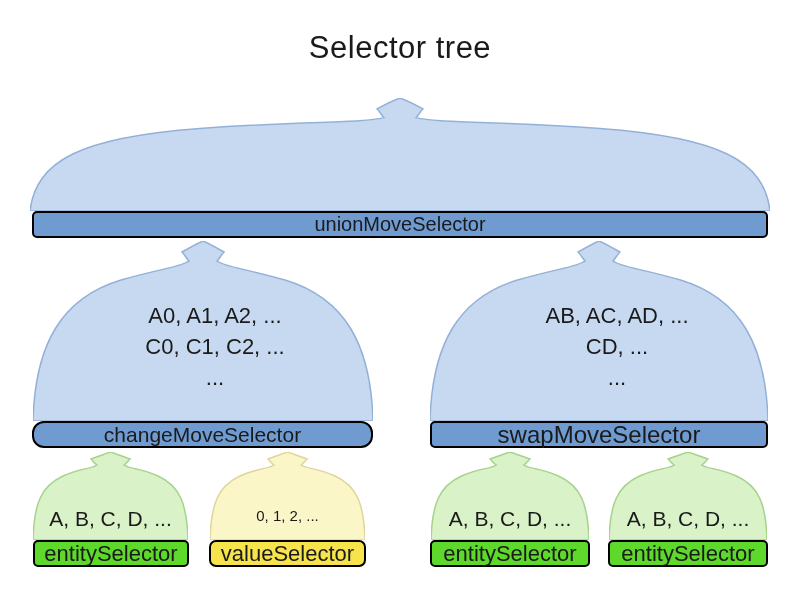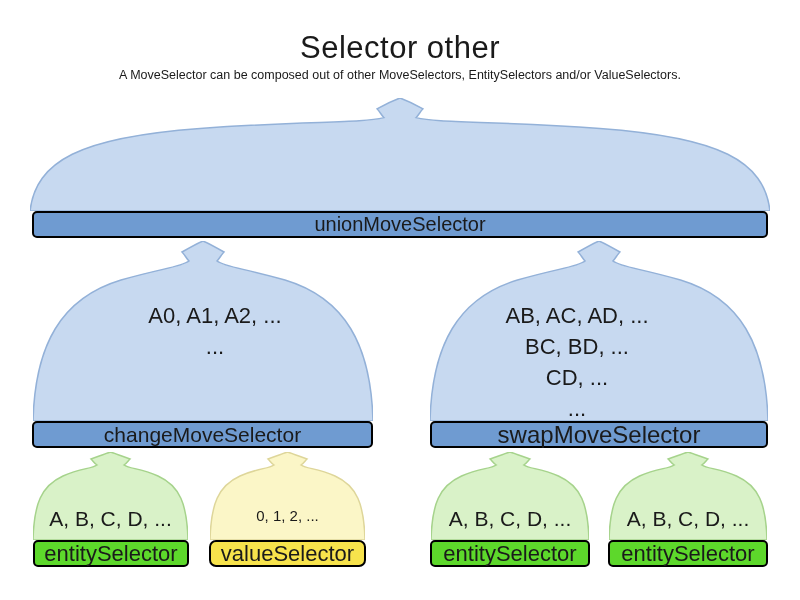--- a/index.html
+++ b/index.html
@@ -28,24 +28,24 @@
   .bar-blue{background:var(--blue-bar);}
   .bar-green{background:var(--green-bar);}
   .bar-yellow{background:var(--yellow-bar);border-radius:7px;}
 
   #lines-union{left:30px;top:149px;width:740px;font-size:21px;line-height:32px;}
   #bar-union{left:32px;top:211px;width:736px;height:27px;font-size:20px;}
   #arch-union{left:30px;top:98px;width:740px;height:113px;}
 
   #arch-change{left:33px;top:241px;width:340px;height:180px;}
   #lines-change{left:45px;top:300px;width:340px;font-size:22px;line-height:31px;}
-  #bar-change{left:32px;top:421px;width:341px;height:27px;font-size:21px;}
+  #bar-change{left:32px;top:421px;width:341px;height:27px;font-size:21px;border-radius:12px;}
 
   #arch-swap{left:430px;top:241px;width:338px;height:180px;}
-  #lines-swap{left:408px;top:300px;width:338px;font-size:22px;line-height:31px;}
+  #lines-swap{left:448px;top:300px;width:338px;font-size:22px;line-height:31px;}
   #bar-swap{left:430px;top:421px;width:338px;height:27px;font-size:24px;}
 
   #arch-entity1{left:33px;top:452px;width:155px;height:88px;}
   #lines-entity1{left:33px;top:507px;width:155px;font-size:21px;}
   #bar-entity1{left:33px;top:540px;width:156px;height:27px;font-size:22px;}
 
   #arch-value1{left:210px;top:452px;width:155px;height:88px;}
   #lines-value1{left:210px;top:507px;width:155px;font-size:15px;}
   #bar-value1{left:209px;top:540px;width:157px;height:27px;font-size:22px;}
 
@@ -55,53 +55,52 @@
 
   #arch-entity3{left:609px;top:452px;width:158px;height:88px;}
   #lines-entity3{left:609px;top:507px;width:158px;font-size:21px;}
   #bar-entity3{left:608px;top:540px;width:160px;height:27px;font-size:22px;}
 </style>
 </head>
 <body>
 
 <div class="stage">
 
-  <div class="title">Selector other</div>
-  <div class="subtitle">A MoveSelector can be composed out of other MoveSelectors, EntitySelectors and/or ValueSelectors.</div>
+  <div class="title">Selector tree</div>
 
   <div class="arch" id="arch-union">
     <svg viewBox="0 0 740 115" preserveAspectRatio="none">
       <path class="fill-blue" d="M0,115 C6,64 50,40 170,31 C280,23 330,26 354,20 C351,17 350,14 347,11 C354,7 362,3 370,0 C378,3 386,7 393,11 C390,14 389,17 386,20 C410,26 460,23 570,31 C690,40 734,64 740,115 Z"></path>
     </svg>
   </div>
   <div class="bar bar-blue" id="bar-union">
     <span>unionMoveSelector</span>
   </div>
 
   <div class="arch" id="arch-change">
     <svg viewBox="0 0 340 180" preserveAspectRatio="none">
       <path class="fill-blue" d="M0,180 C2,104 28,57 88,39 C130,27 148,26 156,20 C153,17 152,14 149,11 C156,7 163,3 170,0 C177,3 184,7 191,11 C188,14 187,17 184,20 C192,26 210,27 252,39 C312,57 338,104 340,180 Z"></path>
     </svg>
   </div>
   <div class="arch-lines" id="lines-change">
     <div>A0, A1, A2, ...</div>
+    <div>C0, C1, C2, ...</div>
     <div>...</div>
   </div>
   <div class="bar bar-blue" id="bar-change">
     <span>changeMoveSelector</span>
   </div>
 
   <div class="arch" id="arch-swap">
     <svg viewBox="0 0 340 180" preserveAspectRatio="none">
       <path class="fill-blue" d="M0,180 C2,104 28,57 88,39 C130,27 148,26 156,20 C153,17 152,14 149,11 C156,7 163,3 170,0 C177,3 184,7 191,11 C188,14 187,17 184,20 C192,26 210,27 252,39 C312,57 338,104 340,180 Z"></path>
     </svg>
   </div>
   <div class="arch-lines" id="lines-swap">
     <div>AB, AC, AD, ...</div>
-    <div>BC, BD, ...</div>
     <div>CD, ...</div>
     <div>...</div>
   </div>
   <div class="bar bar-blue" id="bar-swap">
     <span>swapMoveSelector</span>
   </div>
 
   <div class="arch" id="arch-entity1">
     <svg viewBox="0 0 155 88" preserveAspectRatio="none">
       <path class="fill-green" d="M0,88 C1,52 8,34 30,24 C48,16 58,17 64,13 C61,11 60,9 58,7 C64,5 71,2 77.5,0 C84,2 91,5 97,7 C95,9 94,11 91,13 C97,17 107,16 125,24 C147,34 154,52 155,88 Z"></path>

